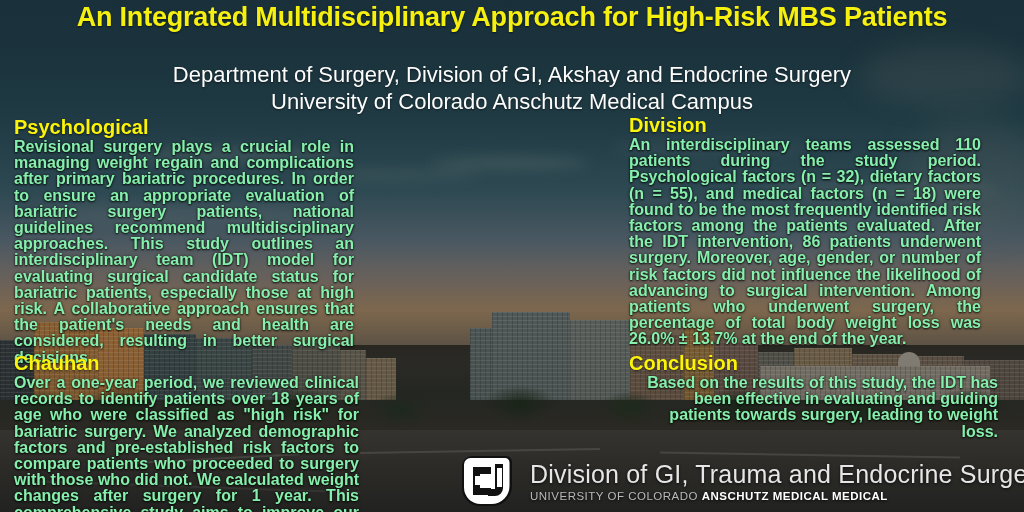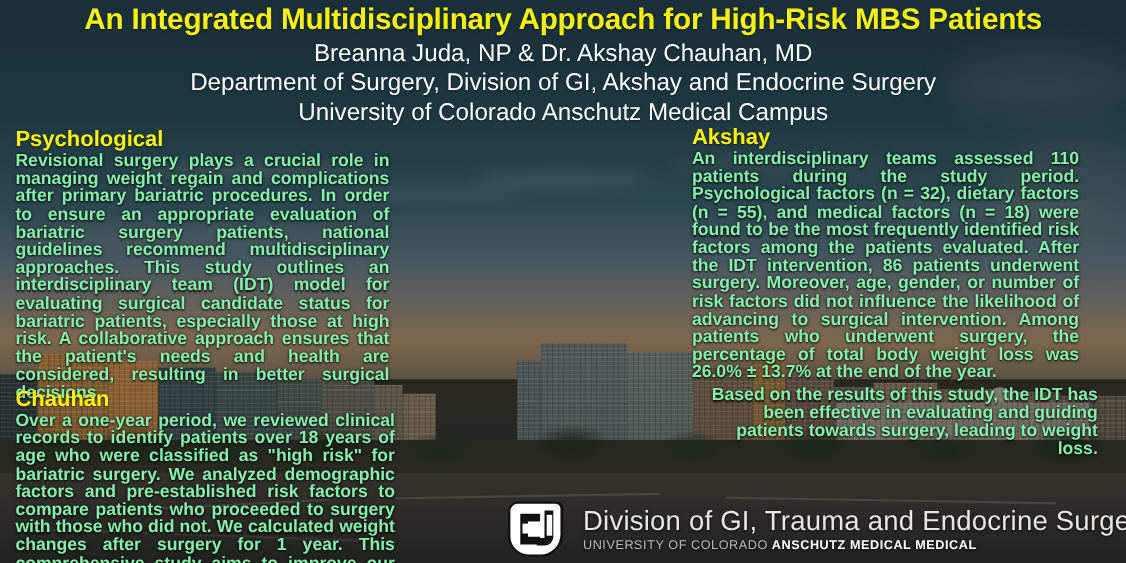--- a/index.html
+++ b/index.html
@@ -239,40 +239,40 @@
       <div class="road-line" style="left:660px; top:24px; width:300px; transform:rotate(1deg);"></div>
       <div class="road-line" style="left:40px;  top:56px; width:320px; transform:rotate(2deg); background:rgba(190,186,176,0.14);"></div>
     </div>
 
     <div class="scrim"></div>
   </div>
 
   <div class="content">
 
     <div class="poster-title">An  Integrated Multidisciplinary Approach for High-Risk MBS Patients</div>
-    <div class="authors">Breanna Juda, NP &amp; Dr. Akshay Chauhan, MD</div>
     <div class="dept">Department of Surgery, Division of GI, Akshay and Endocrine Surgery</div>
     <div class="univ">University of Colorado Anschutz Medical Campus</div>
 
     <div class="section" id="sec-introduction">
       <h2>Psychological</h2>
       <p>Revisional surgery plays a crucial role in managing weight regain and complications after primary bariatric procedures. In order to ensure an appropriate evaluation of bariatric surgery patients, national guidelines recommend multidisciplinary approaches. This study outlines an interdisciplinary team (IDT) model for evaluating surgical candidate status for bariatric patients, especially those at high risk. A collaborative approach ensures that the patient's needs and health are considered, resulting in better surgical decisions.</p>
     </div>
 
     <div class="section" id="sec-results">
-      <h2>Akshay</h2>
+      <h2>Division</h2>
       <p>An interdisciplinary teams assessed 110 patients during the study period. Psychological factors (n = 32), dietary factors (n = 55), and medical factors (n = 18) were found to be the most frequently identified risk factors among the patients evaluated. After the IDT intervention, 86 patients underwent surgery. Moreover, age, gender, or number of risk factors did not influence the likelihood of advancing to surgical intervention. Among patients who underwent surgery, the percentage of total body weight loss was 26.0% ± 13.7% at the end of the year.</p>
     </div>
 
     <div class="section" id="sec-methods">
       <h2>Chauhan</h2>
       <p>Over a one-year period, we reviewed clinical records to identify patients over 18 years of age who were classified as "high risk" for bariatric surgery. We analyzed demographic factors and pre-established risk factors to compare patients who proceeded to surgery with those who did not. We calculated weight changes after surgery for 1 year. This comprehensive study aims to improve our understanding of bariatric surgery in high-risk populations.</p>
     </div>
 
     <div class="section" id="sec-conclusion">
+      <h2>Conclusion</h2>
       <p class="ragged">Based on the results of this study, the IDT has been effective in evaluating and guiding patients towards surgery, leading to weight loss.</p>
     </div>
 
     <div class="footer-logo">
       <svg class="cu-mark" viewBox="0 0 62 60">
 
         <path d="M14 4 H48 a6 6 0 0 1 6 6 V34 a20 20 0 0 1 -20 20 H22 a18 18 0 0 1 -18 -18 V14 a10 10 0 0 1 10 -10 Z" fill="#111111"></path>
         <path d="M15.5 6 H47 a4.5 4.5 0 0 1 4.5 4.5 V34 a18 18 0 0 1 -18 18 H22.5 a16.5 16.5 0 0 1 -16.5 -16.5 V12.5 A6.5 6.5 0 0 1 12.5 6 Z" fill="#ffffff"></path>
 
         <path d="M15 15 H33 V22 H22 V36 H33 V43 H15 Z" fill="#111111"></path>

